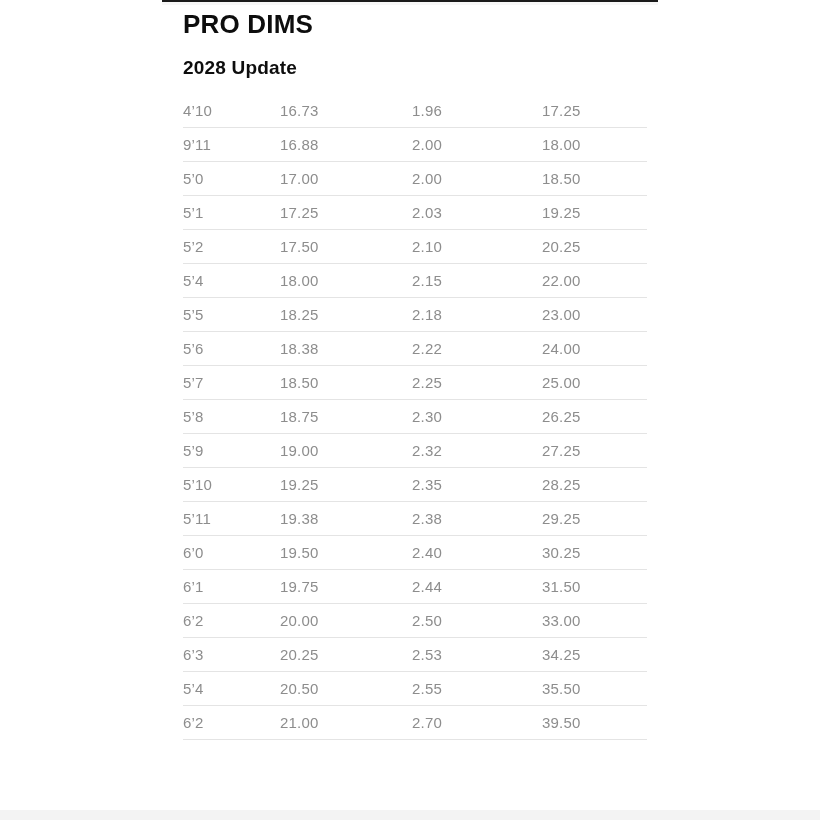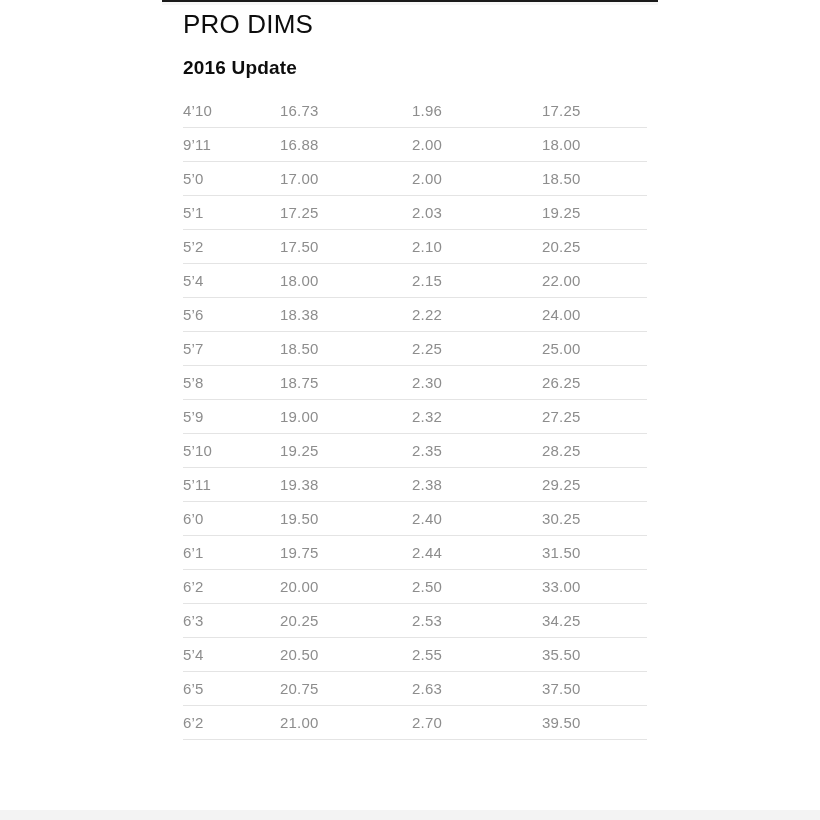--- a/index.html
+++ b/index.html
@@ -29,21 +29,21 @@
   }
   .content {
     position: absolute;
     left: 183px; top: 0;
     width: 464px;
   }
   .page-title {
     position: absolute;
     left: 0; top: 9px;
     font-size: 26px;
-    font-weight: 400;
+    font-weight: 700;
     letter-spacing: 0.2px;
     color: var(--title-color, #0d0d0d);
     white-space: nowrap;
   }
   .page-subtitle {
     position: absolute;
     left: 0; top: 57px;
     font-size: 19px;
     font-weight: 800;
     letter-spacing: 0.2px;
@@ -75,21 +75,21 @@
 </style>
 </head>
 <body>
 
 <div class="page">
   <div class="top-line"></div>
 
   <div class="content">
     <h1 class="page-title">PRO DIMS</h1>
 
-    <h2 class="page-subtitle">2016 Update</h2>
+    <h2 class="page-subtitle">2028 Update</h2>
 
     <div class="dims-table">
   <div class="dims-row">
     <span>4’10</span>
     <span>16.73</span>
     <span>1.96</span>
     <span>17.25</span>
   </div>
 
   <div class="dims-row">
@@ -121,20 +121,26 @@
   </div>
 
 
   <div class="dims-row">
     <span>5’4</span>
     <span>18.00</span>
     <span>2.15</span>
     <span>22.00</span>
   </div>
 
+  <div class="dims-row">
+    <span>5’5</span>
+    <span>18.25</span>
+    <span>2.18</span>
+    <span>23.00</span>
+  </div>
 
   <div class="dims-row">
     <span>5’6</span>
     <span>18.38</span>
     <span>2.22</span>
     <span>24.00</span>
   </div>
 
   <div class="dims-row">
     <span>5’7</span>
@@ -199,26 +205,20 @@
     <span>34.25</span>
   </div>
 
   <div class="dims-row">
     <span>5’4</span>
     <span>20.50</span>
     <span>2.55</span>
     <span>35.50</span>
   </div>
 
-  <div class="dims-row">
-    <span>6’5</span>
-    <span>20.75</span>
-    <span>2.63</span>
-    <span>37.50</span>
-  </div>
 
   <div class="dims-row">
     <span>6’2</span>
     <span>21.00</span>
     <span>2.70</span>
     <span>39.50</span>
   </div>
 </div>
   </div>
 

